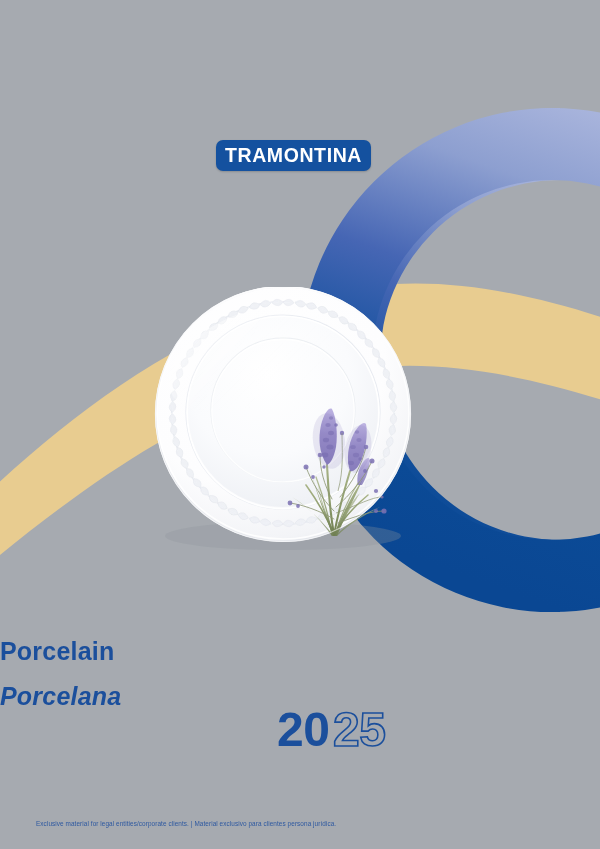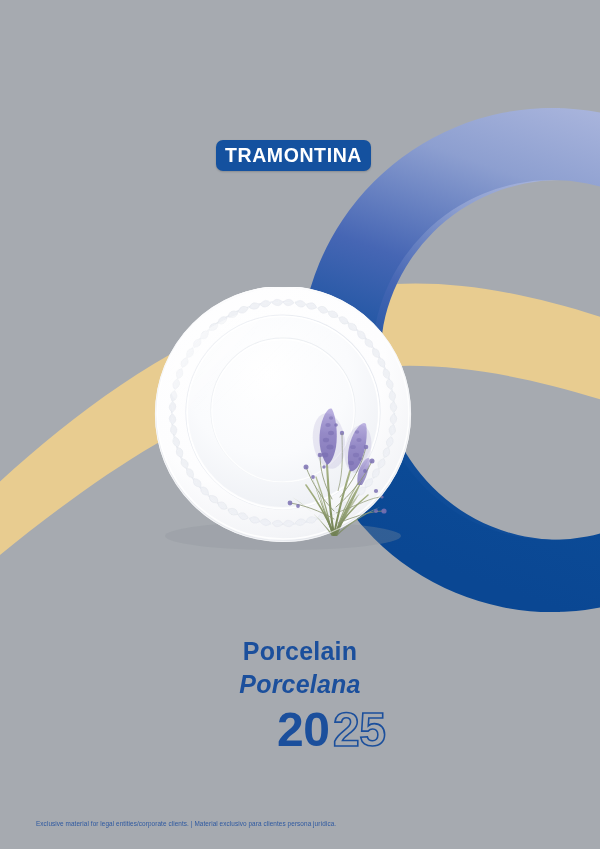--- a/index.html
+++ b/index.html
@@ -60,39 +60,38 @@
     height: 255px;
   }
   #plate-svg { display: block; width: 258px; height: 255px; }
 
   
   .title-block {
     position: absolute;
     left: 0;
     top: 636px;
     width: 600px;
-    text-align: center;
   }
   .title-en {
     color: #1b4f9c;
     font-family: "Liberation Sans", sans-serif;
     font-weight: bold;
     font-size: 25px;
     letter-spacing: 0.2px;
     line-height: 1.22;
   }
   .title-es {
     color: #1b4f9c;
     font-family: "Liberation Sans", sans-serif;
     font-weight: bold;
     font-style: italic;
     font-size: 25px;
     letter-spacing: 0.2px;
     line-height: 1.22;
-    margin-top: 2px;
+    margin-top: 14px;
   }
   .year-block {
     position: absolute;
     left: 16px;
     top: 704px;
     width: 600px;
     text-align: center;
     line-height: 1;
     padding-left: 19px;
   }

